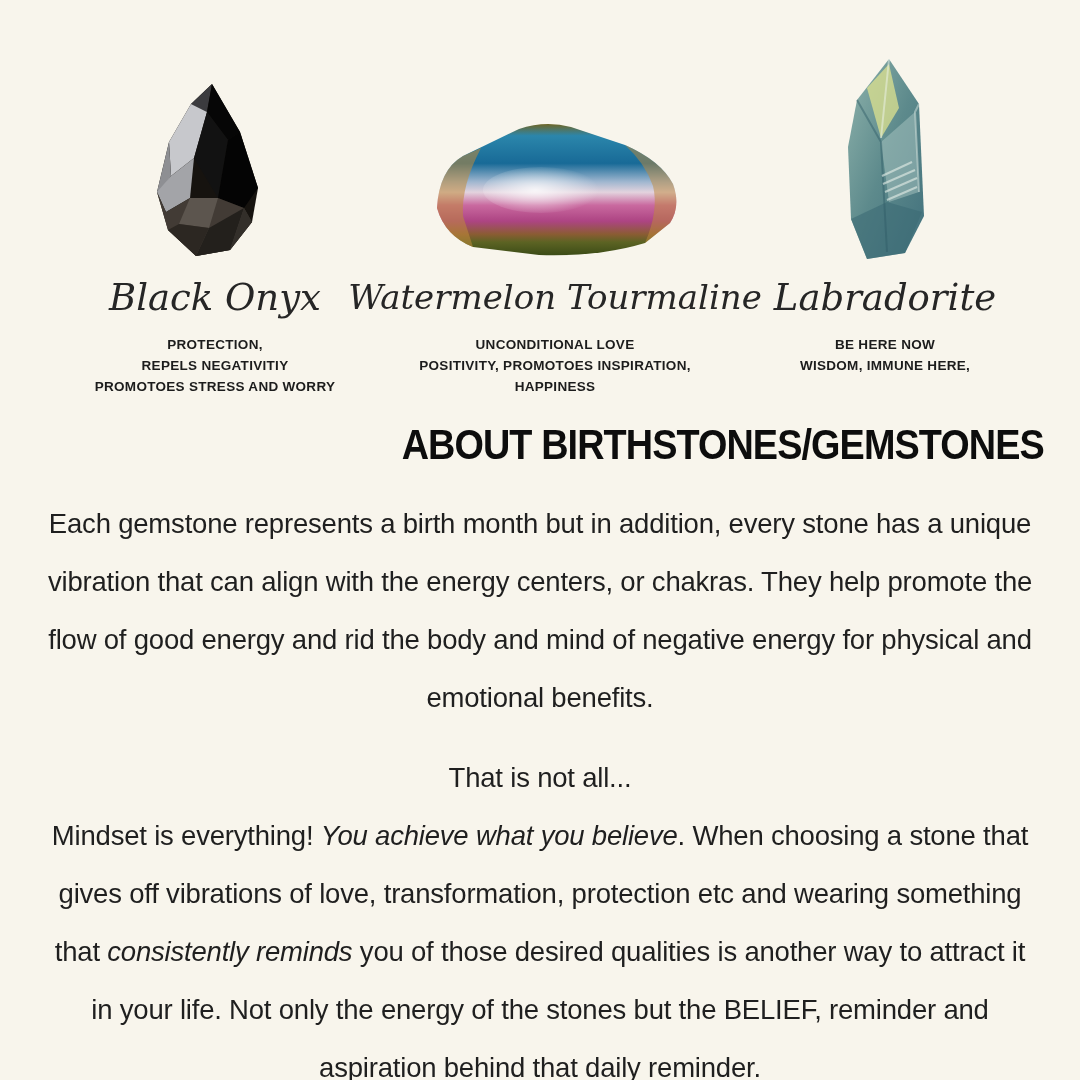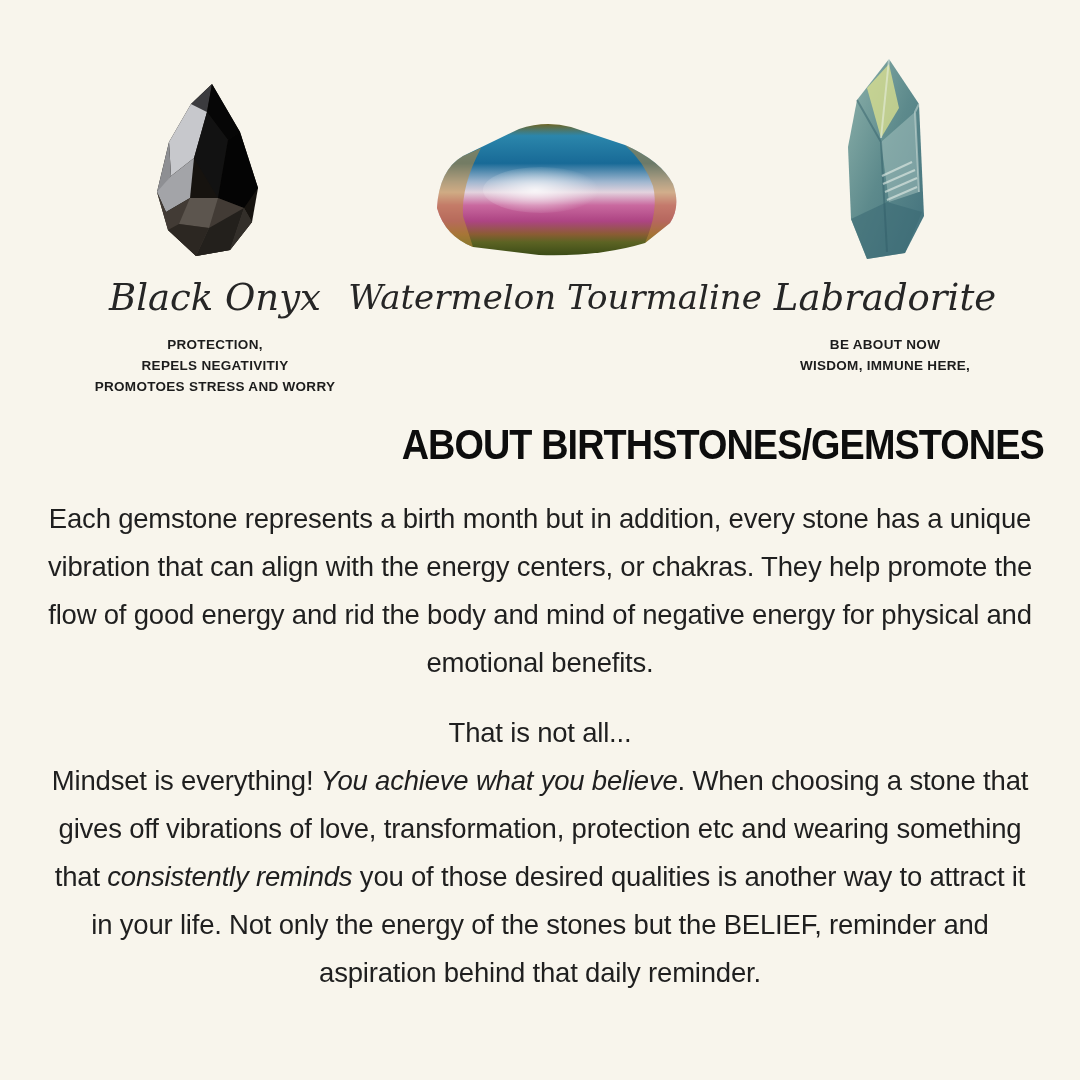--- a/index.html
+++ b/index.html
@@ -66,21 +66,21 @@
     display: inline-block;
     transform: scaleX(0.9);
     transform-origin: center;
   }
 
   .body-text {
     width: 985px;
     margin: 0 auto;
     text-align: center;
     font-size: 27.5px;
-    line-height: 48px;
+    line-height: 58px;
     letter-spacing: -0.2px;
     color: #1f1f1f;
   }
   .para-1 { margin-top: 26px; }
   .interlude { margin-top: 22px; }
   .para-2 { margin-top: 0; }
   .body-text .italic, .body-text em { font-style: italic; }
 </style>
 </head>
 <body>
@@ -136,20 +136,25 @@
               <stop offset="1" stop-color="#ffffff" stop-opacity="0"></stop>
             </radialGradient>
           </defs>
           <path d="M18,92 Q20,54 44,40 L100,13 Q126,4 152,11 L206,29 Q242,45 254,68 Q262,90 251,107 L226,127 Q180,141 120,139 L54,131 Q26,120 18,92 Z" fill="url(#wt)"></path>
           <path d="M18,92 Q20,54 44,40 L62,32 Q42,70 44,100 L54,131 Q26,120 18,92 Z" fill="#c08a3a" opacity="0.55"></path>
           <path d="M206,29 Q242,45 254,68 Q262,90 251,107 L226,127 Q240,94 234,70 Q226,47 206,29 Z" fill="#c08a3a" opacity="0.5"></path>
           <ellipse cx="122" cy="74" rx="58" ry="23" fill="url(#wtHi)"></ellipse>
         </svg>
       </div>
       <div class="stone-name">Watermelon Tourmaline</div>
+      <div class="stone-props">
+        <div>UNCONDITIONAL LOVE</div>
+        <div>POSITIVITY, PROMOTOES INSPIRATION,</div>
+        <div>HAPPINESS</div>
+      </div>
     </div>
 
     <div class="stone-col c3">
       <div class="stone-image-box">
         <svg width="116" height="210" viewBox="0 0 116 210">
           <defs>
             <linearGradient id="lab" x1="0" y1="0" x2="1" y2="1">
               <stop offset="0" stop-color="#8fb3ac"></stop>
               <stop offset="0.5" stop-color="#5d8a8c"></stop>
               <stop offset="1" stop-color="#41707c"></stop>
@@ -165,21 +170,21 @@
           <g stroke="#e9f1ea" stroke-width="2" opacity="0.6">
             <line x1="55" y1="122" x2="85" y2="108"></line>
             <line x1="56" y1="130" x2="88" y2="116"></line>
             <line x1="58" y1="138" x2="90" y2="124"></line>
             <line x1="60" y1="146" x2="90" y2="133"></line>
           </g>
         </svg>
       </div>
       <div class="stone-name">Labradorite</div>
       <div class="stone-props">
-        <div>BE ABOUT NOW</div>
+        <div>BE HERE NOW</div>
         <div>WISDOM, IMMUNE HERE,</div>
       </div>
     </div>
 
   </div>
 
   <div class="about-heading">
     <span class="squeeze">ABOUT BIRTHSTONES/GEMSTONES</span>
   </div>
 

